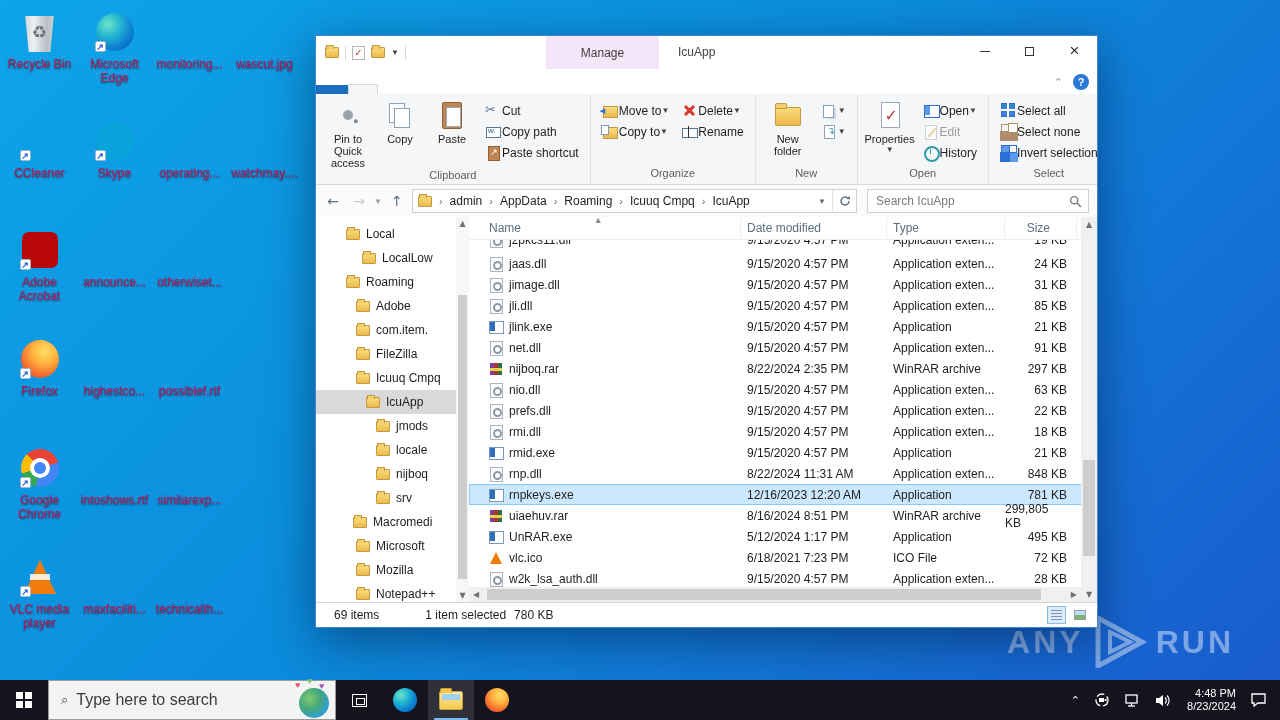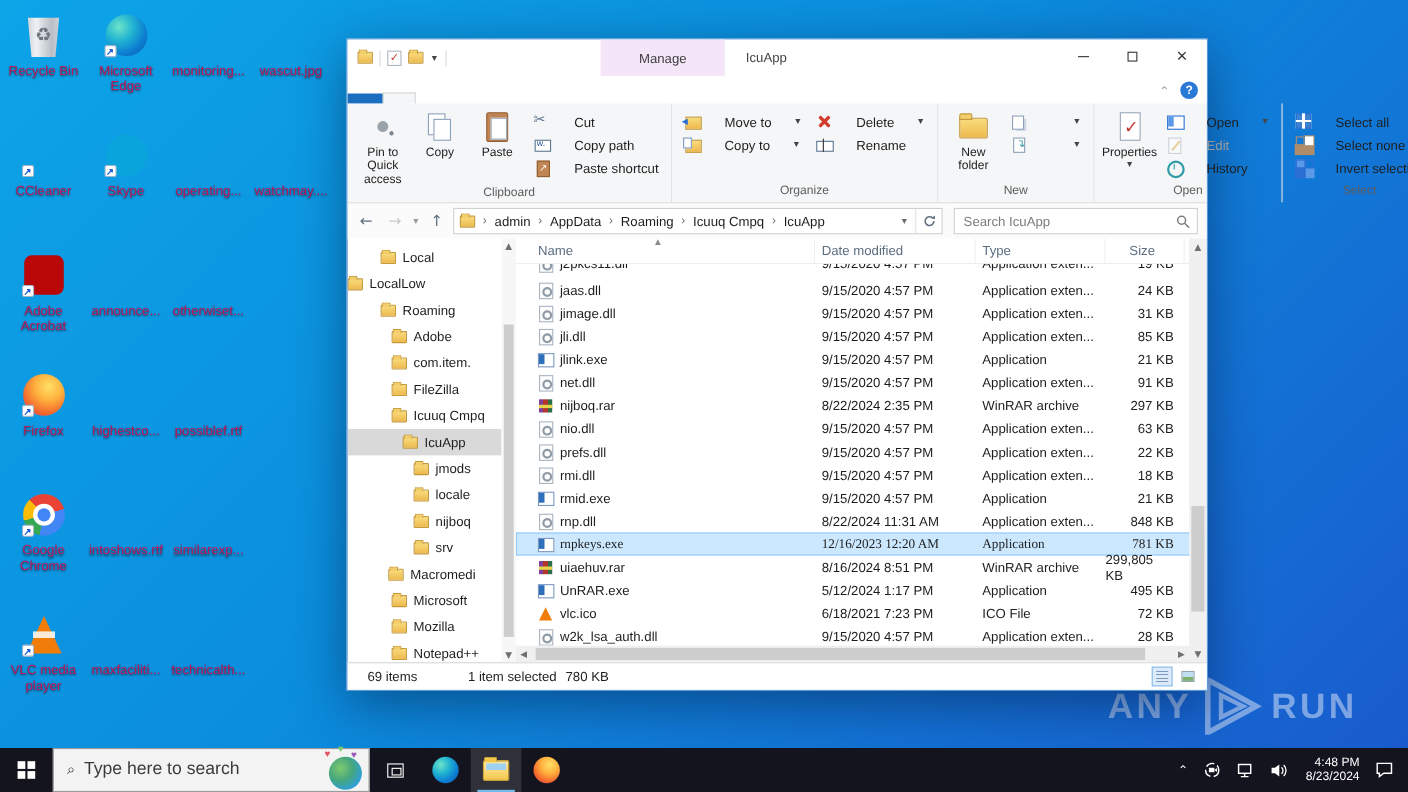--- a/index.html
+++ b/index.html
@@ -77,21 +77,21 @@
         font-weight:bold; display:flex; align-items:center; justify-content:center; }
 
   .ribbon { height:91px; background:#f5f6f7; border-bottom:1px solid #d8d8d8; display:flex; flex:0 0 auto; }
   .rgroup { display:flex; flex-direction:column; border-right:1px solid #e3e3e3; }
   .rgroup-body { flex:1; display:flex; align-items:flex-start; padding:4px 6px 0; gap:2px; }
   .rgroup-label { height:17px; text-align:center; font-size:11px; color:#5d5d5d; }
   .rbtn-b { width:52px; display:flex; flex-direction:column; align-items:center; padding-top:2px; text-align:center; }
   .rbtn-b .blbl { font-size:11px; line-height:12px; margin-top:3px; color:#1e1e1e; }
   .rbtn-b .dd-b { font-size:8px; color:#444; }
   .rcol { display:flex; flex-direction:column; padding-top:2px; }
-  .rbtn-s { height:21px; display:flex; align-items:center; gap:20px; padding:0 5px; white-space:nowrap; }
+  .rbtn-s { height:21px; display:flex; align-items:center; gap:0; padding:0 5px; white-space:nowrap; }
   .rbtn-s .dd { font-size:8px; color:#444; }
   .rbtn-s.disabled { color:#9b9b9b; }
   .rbtn-s.disabled .ric { opacity:.45; }
 
   .icb { width:30px; height:30px; position:relative; display:flex; align-items:center; justify-content:center; }
   .icb.ic-pin::before { content:""; width:10px; height:10px; border-radius:50%; background:#9aa2aa;
         box-shadow:6px 8px 0 -3px #7d868e; transform:rotate(-15deg); }
   .icb.ic-copy::before, .icb.ic-copy::after { content:""; position:absolute; width:14px; height:18px;
         background:#fff; border:1px solid #8ca0b8; }
   .icb.ic-copy::before { left:4px; top:3px; } .icb.ic-copy::after { left:9px; top:8px; }
@@ -180,21 +180,21 @@
 
   .list-wrap { flex:1; display:flex; flex-direction:column; min-width:0; position:relative; }
   .list-head { height:23px; display:flex; border-bottom:1px solid #eee; color:#5c6e80; position:relative; flex:0 0 auto; }
   .hcell { display:flex; align-items:center; border-right:1px solid #f0f0f0; padding-left:6px; }
   .hc-name { width:272px; padding-left:20px; position:relative; }
   .sort-caret { position:absolute; left:46%; top:-2px; font-size:9px; color:#8a8a8a; }
   .hc-date { width:146px; } .hc-type { width:118px; }
   .hc-size { width:72px; justify-content:flex-end; padding-right:26px; }
   .rows { flex:1; overflow:hidden; }
   .frow { height:21px; display:flex; align-items:center; }
-  .frow.selected { background:#cce8ff; box-shadow:inset 0 0 0 1px #8ec8f8;font-family:Liberation Serif, serif; }
+  .frow.selected { background:#cce8ff; box-shadow:inset 0 0 0 1px #8ec8f8; }
   .frow.partial { height:13px; overflow:hidden; }
   .frow.partial .fcell { transform:translateY(-7px); }
   .fcell { display:flex; align-items:center; height:21px; }
   .fc-name { width:272px; padding-left:20px; gap:6px; }
   .fc-date { width:146px; padding-left:6px; color:#1c1c1c; }
   .fc-type { width:118px; padding-left:6px; }
   .fc-size { width:72px; justify-content:flex-end; padding-right:10px; }
   .fic { width:14px; height:14px; position:relative; flex:0 0 auto; }
   .fic.ic-dll::before { content:""; position:absolute; left:1px; top:0; width:11px; height:13px;
         background:#fdfdfd; border:1px solid #a9b4c0; }
@@ -646,21 +646,21 @@
     </div>
   </div>
 
   <div class="main">
     <div class="tree">
 
     <div class="tree-item" style="padding-left: 30px;">
           <span class="mini-folder"></span>
           <span>Local</span>
         </div>
-        <div class="tree-item" style="">
+        <div class="tree-item" style="padding-left: 30px; margin-left: 16px;">
           <span class="mini-folder"></span>
           <span>LocalLow</span>
         </div>
         <div class="tree-item" style="padding-left: 30px;">
           <span class="mini-folder"></span>
           <span>Roaming</span>
         </div>
         <div class="tree-item" style="padding-left: 40px;">
           <span class="mini-folder"></span>
           <span>Adobe</span>

